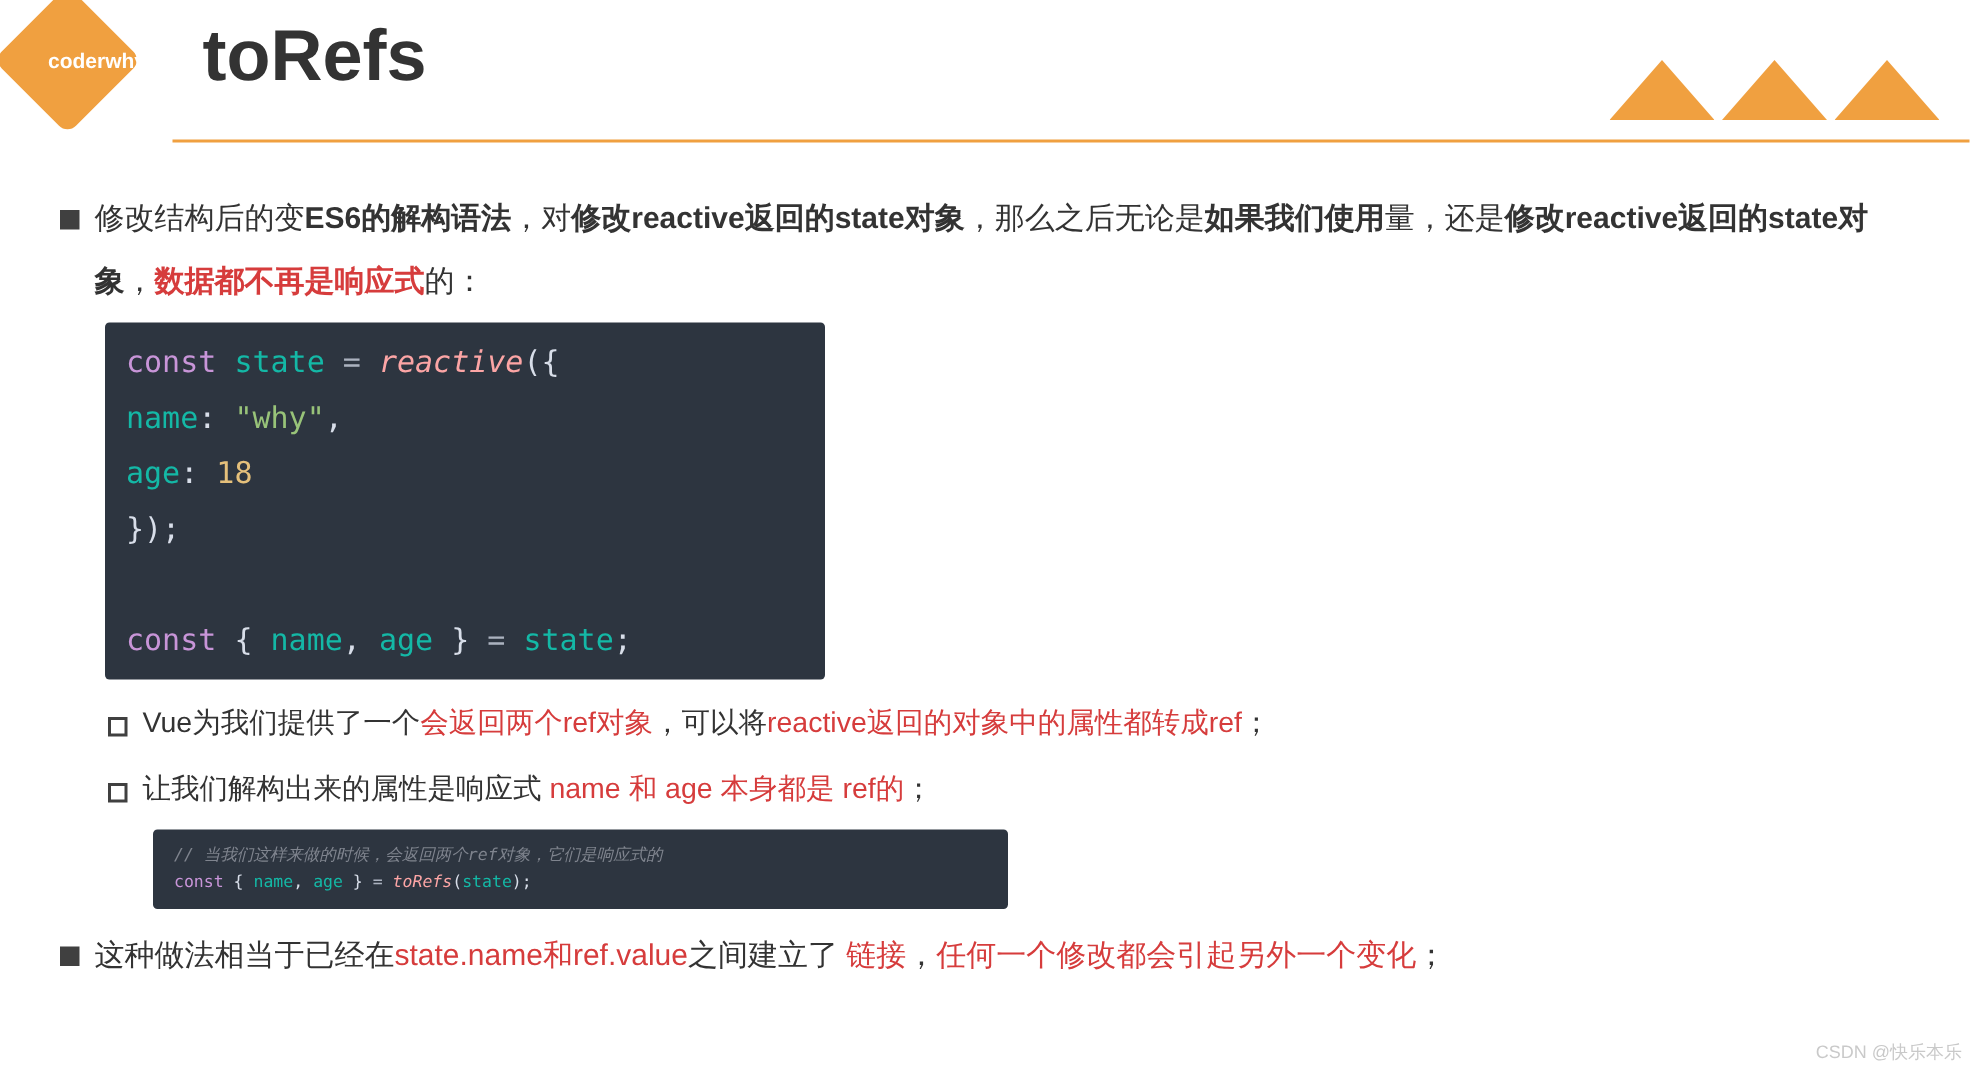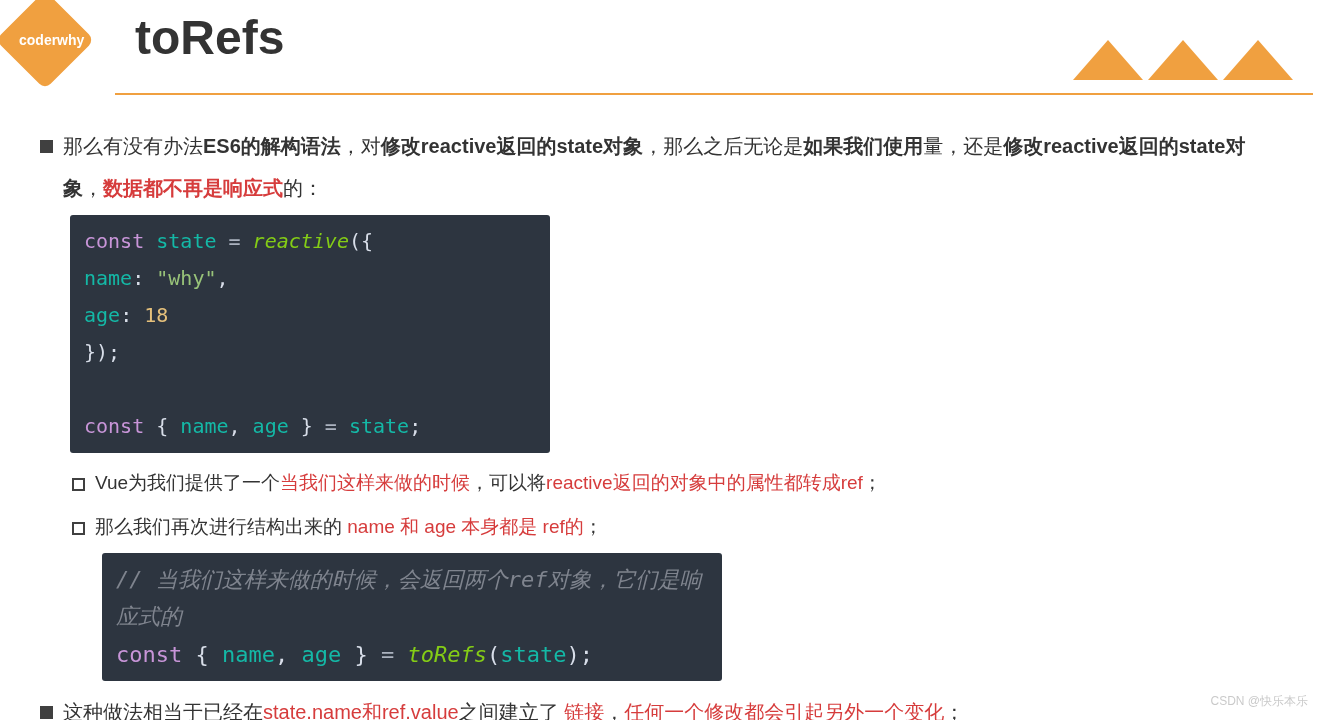--- a/index.html
+++ b/index.html
@@ -20,21 +20,21 @@
     .logo-diamond {
       position: absolute;
       left: 10px; top: 5px;
       width: 70px; height: 70px;
       background: #f0a040;
       transform: rotate(45deg);
       border-radius: 8px;
     }
     .logo-text {
       position: absolute;
-      left: 19px; top: 32px;
+      left: 32px; top: 32px;
       color: #fff;
       font-size: 14px;
       font-weight: bold;
       z-index: 2;
     }
     .title {
       position: absolute;
       left: 135px; top: 10px;
       font-size: 48px;
       font-weight: bold;
@@ -89,25 +89,25 @@
       color: #d8dee9;
       font-family: "Consolas", "Menlo", monospace;
       font-size: 20px;
       line-height: 1.85;
       padding: 8px 14px 8px 14px;
       margin: 2px 0 10px 30px;
       display: inline-block;
       border-radius: 3px;
     }
     .code-block.lg { width: 480px; }
-    .code-block.md { width: 620px; font-size: 22px; line-height: 1.7; }
+    .code-block.md { width: 570px; font-size: 11px; line-height: 1.7; }
     .tok-kw { color: #c895d8; }
     .tok-var { color: #14b8a6; }
     .tok-op { color: #abb2bf; font-style: italic; }
-    .tok-fn { color: #84cc16; font-style: italic; }
+    .tok-fn { color: #fca5a5; font-style: italic; }
     .tok-str { color: #98c379; }
     .tok-num { color: #e5c07b; }
     .tok-punc { color: #d8dee9; }
     .tok-comment { color: #7f848e; font-style: italic; }
     .watermark {
       position: absolute;
       right: 15px; bottom: 10px;
       color: rgba(120,120,120,0.4);
       font-size: 12px;
     }
@@ -127,46 +127,46 @@
     <div class="wave solid"></div>
   </div>
   <div class="header-divider"></div>
 </div>
 
 <div class="content">
 
   <div class="bullet-item">
     <div class="bullet-square"></div>
     <div>
-      <span>那么有没有办法</span><span class="bold">ES6的解构语法</span><span>，对</span><span class="bold">修改reactive返回的state对象</span><span>，那么之后无论是</span><span class="bold">如果我们使用</span><span>量，还是</span><span class="bold">修改reactive返回的state对象</span><span>，</span><span class="bold red">数据都不再是响应式</span><span>的：</span>
+      <span>修改结构后的变</span><span class="bold">ES6的解构语法</span><span>，对</span><span class="bold">修改reactive返回的state对象</span><span>，那么之后无论是</span><span class="bold">如果我们使用</span><span>量，还是</span><span class="bold">修改reactive返回的state对象</span><span>，</span><span class="bold red">数据都不再是响应式</span><span>的：</span>
     </div>
   </div>
 
   <div class="code-block lg">
     <span class="tok-kw">const</span><span class="tok-var"> state </span><span class="tok-op">=</span><span class="tok-fn"> reactive</span><span class="tok-punc">({</span><br>
     <span>  </span><span class="tok-var">name</span><span class="tok-punc">: </span><span class="tok-str">"why"</span><span class="tok-punc">,</span><br>
     <span>  </span><span class="tok-var">age</span><span class="tok-punc">: </span><span class="tok-num">18</span><br>
     <span class="tok-punc">});</span><br>
     <br>
     <span class="tok-kw">const</span><span class="tok-punc"> { </span><span class="tok-var">name</span><span class="tok-punc">, </span><span class="tok-var">age</span><span class="tok-punc"> } </span><span class="tok-op">=</span><span class="tok-var"> state</span><span class="tok-punc">;</span>
   </div>
 
 
   <div class="sub-bullets">
     <div class="bullet-item">
       <div class="bullet-square hollow"></div>
       <div>
-        <span>Vue为我们提供了一个</span><span class="red">当我们这样来做的时候</span><span>，可以将</span><span class="red">reactive返回的对象中的属性都转成ref</span><span>；</span>
+        <span>Vue为我们提供了一个</span><span class="red">会返回两个ref对象</span><span>，可以将</span><span class="red">reactive返回的对象中的属性都转成ref</span><span>；</span>
       </div>
     </div>
 
     <div class="bullet-item">
       <div class="bullet-square hollow"></div>
       <div>
-        <span>那么我们再次进行结构出来的</span><span class="red"> name 和 age 本身都是 ref的</span><span>；</span>
+        <span>让我们解构出来的属性是响应式</span><span class="red"> name 和 age 本身都是 ref的</span><span>；</span>
       </div>
     </div>
 
     <div class="code-block md">
       <span class="tok-comment">// 当我们这样来做的时候，会返回两个ref对象，它们是响应式的</span><br>
       <span class="tok-kw">const</span><span class="tok-punc"> { </span><span class="tok-var">name</span><span class="tok-punc">, </span><span class="tok-var">age</span><span class="tok-punc"> } </span><span class="tok-op">=</span><span class="tok-fn"> toRefs</span><span class="tok-punc">(</span><span class="tok-var">state</span><span class="tok-punc">);</span>
     </div>
   </div>
 
   <div class="bullet-item">

